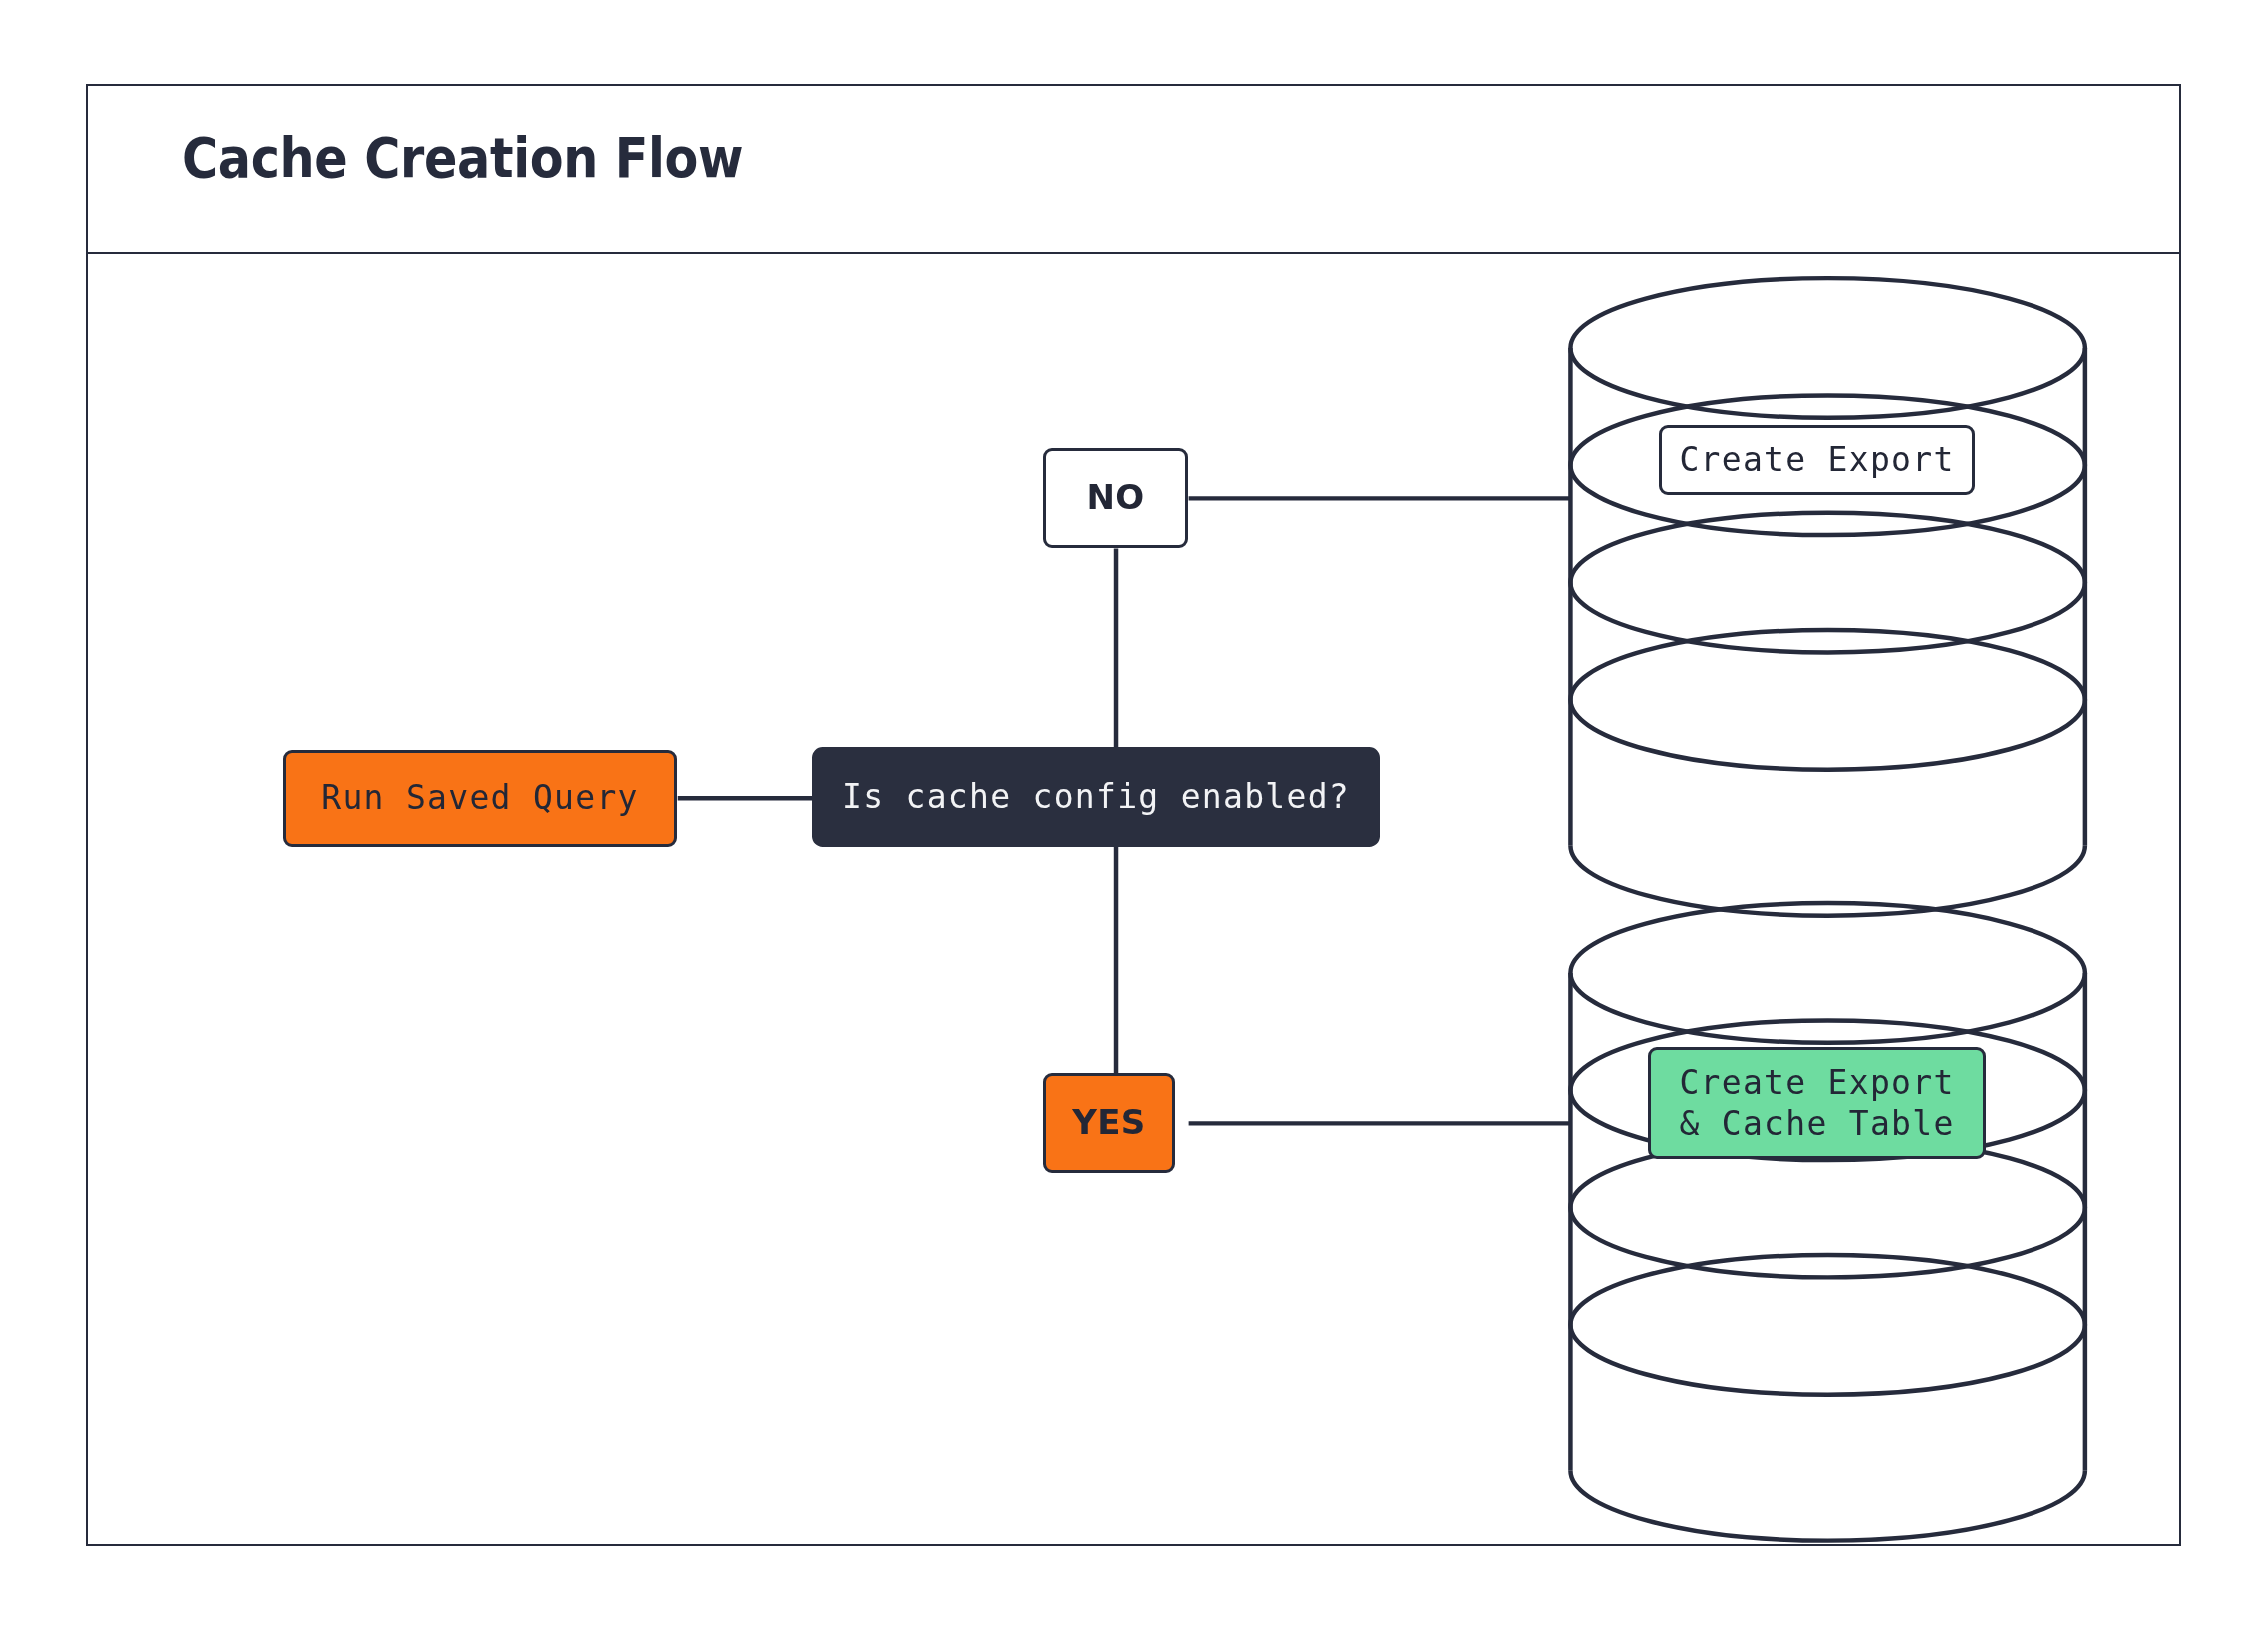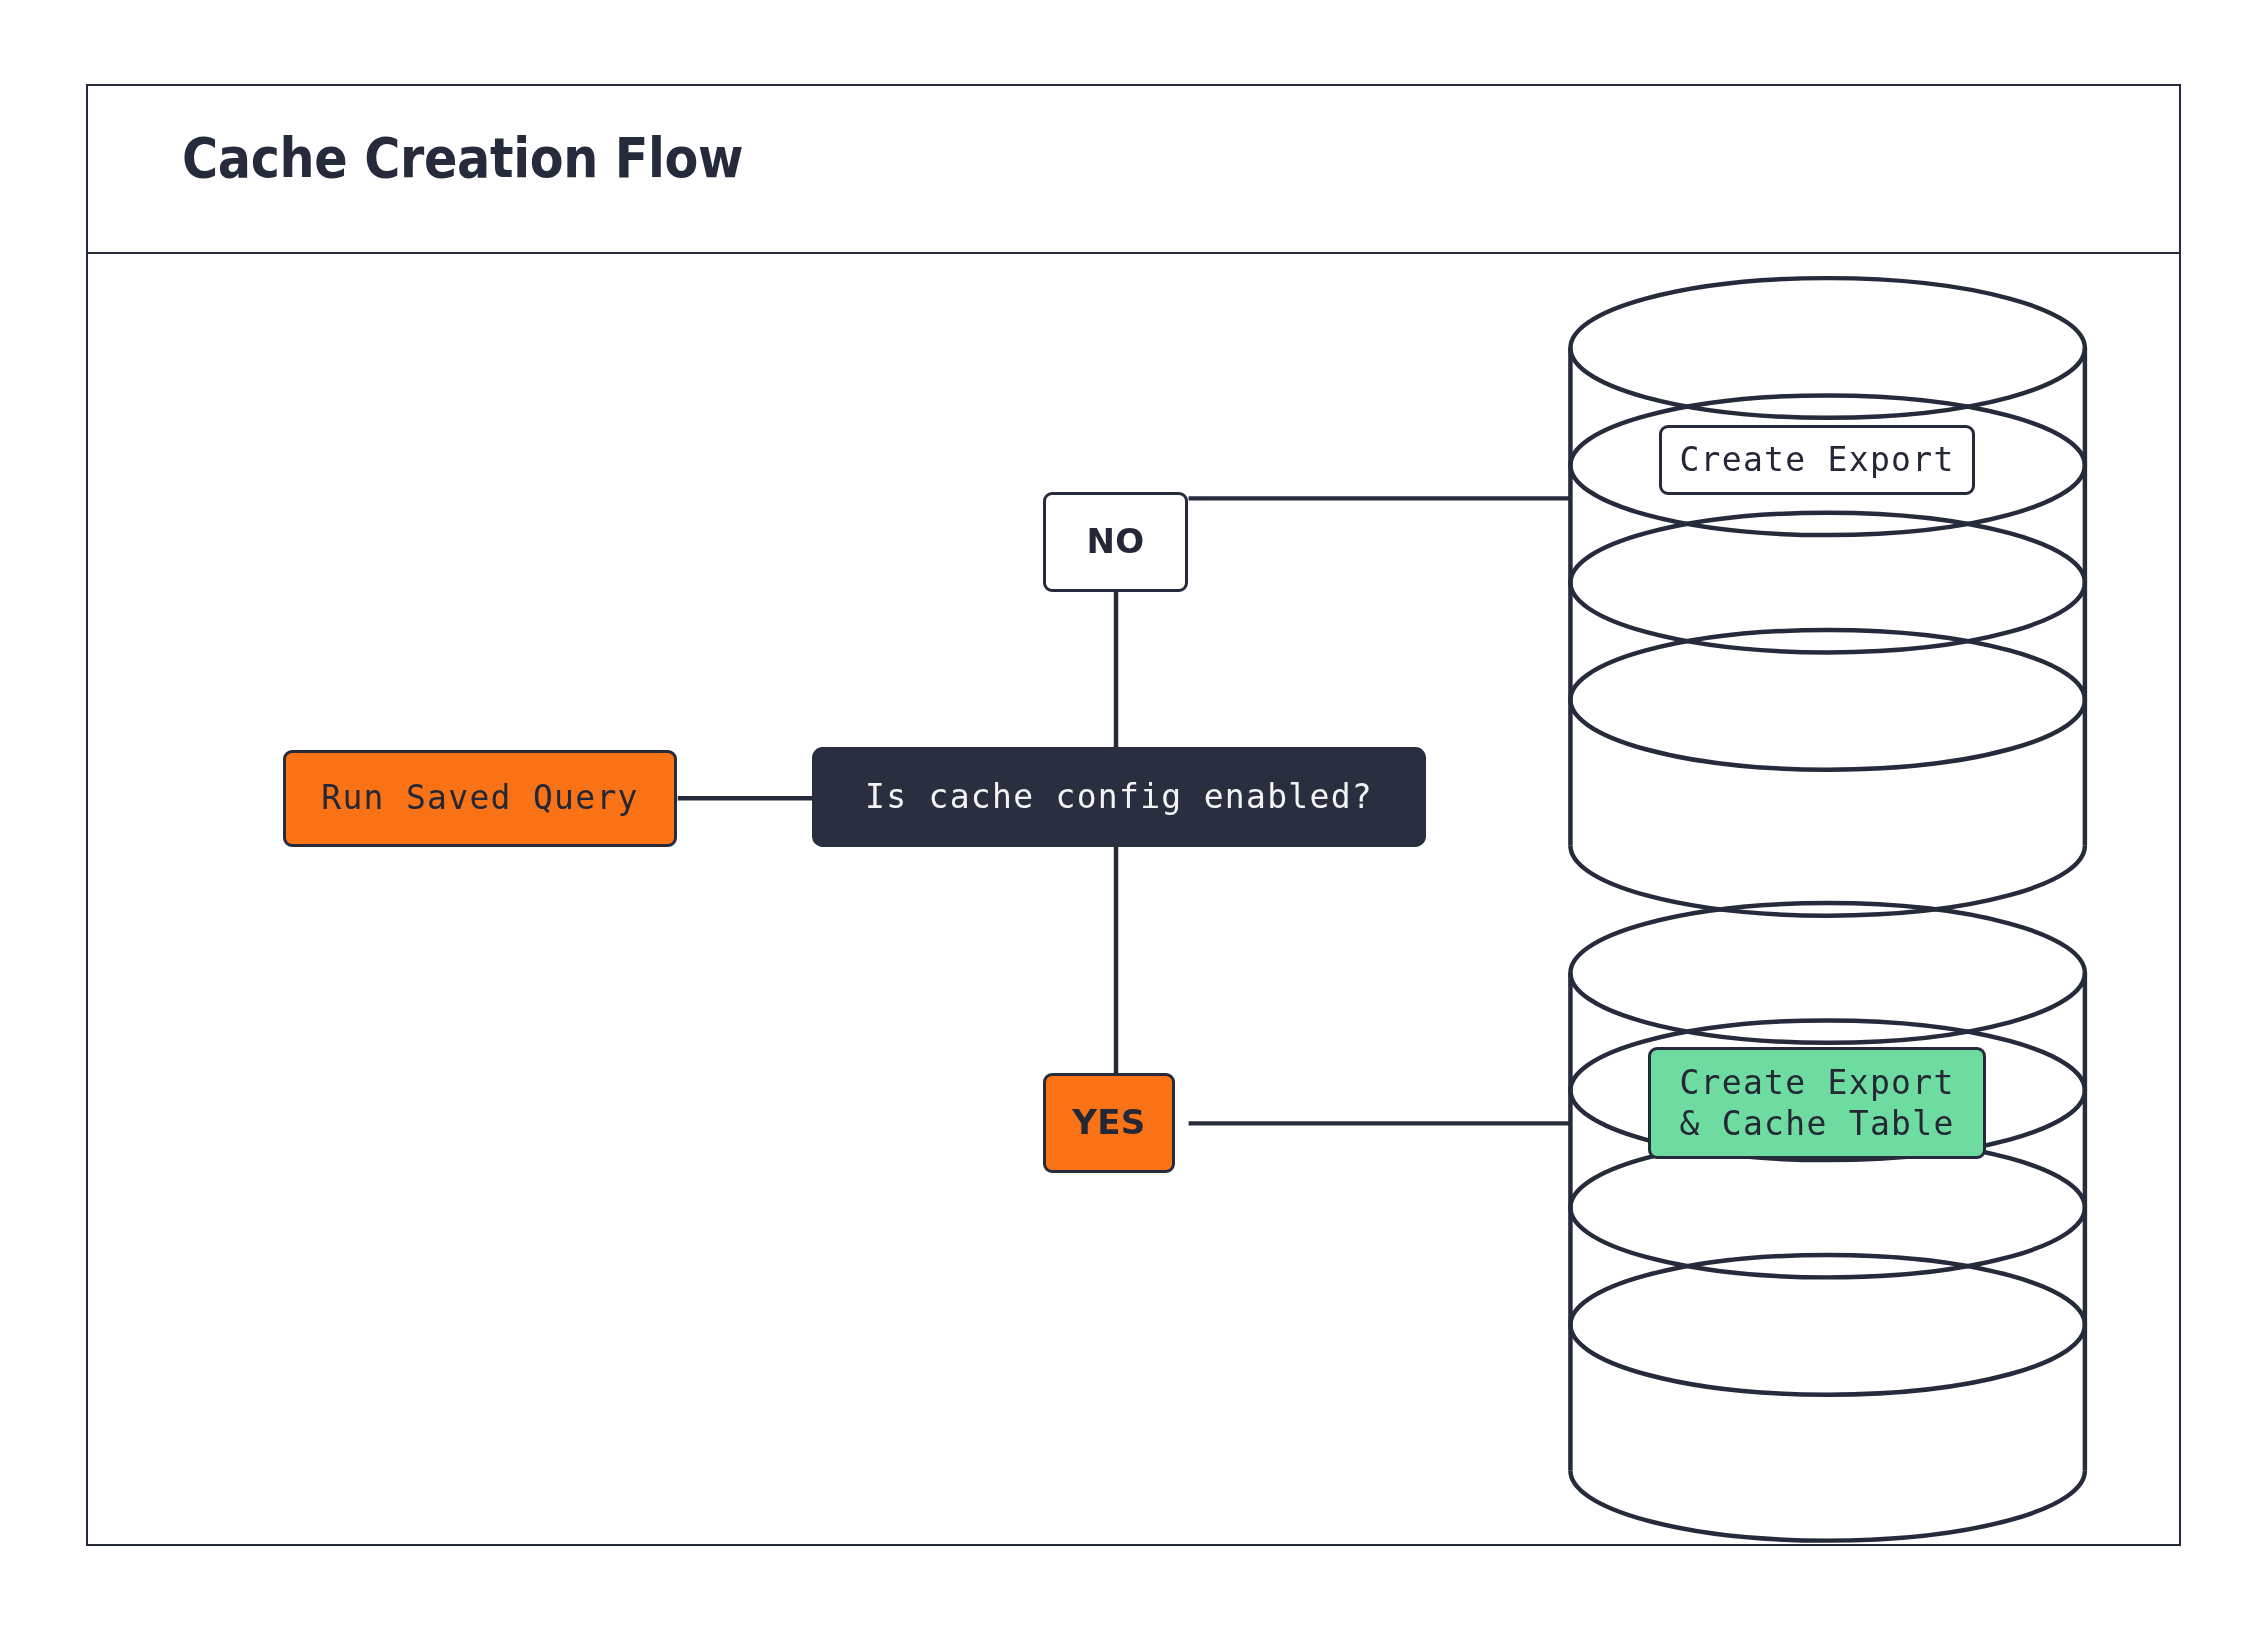--- a/index.html
+++ b/index.html
@@ -116,30 +116,29 @@
   #node-run-saved-query {
     left: 195px;
     top: 488px;
     width: 394px;
     height: 97px;
   }
 
   #node-decision {
     left: 724px;
     top: 485px;
-    width: 614px;
+    width: 568px;
     height: 100px;
   }
 
   #node-no {
     left: 955px;
     top: 186px;
     width: 145px;
     height: 100px;
-    margin-top: 44px;
   }
 
   #node-yes {
     left: 955px;
     top: 811px;
     width: 132px;
     height: 100px;
   }
 
   

